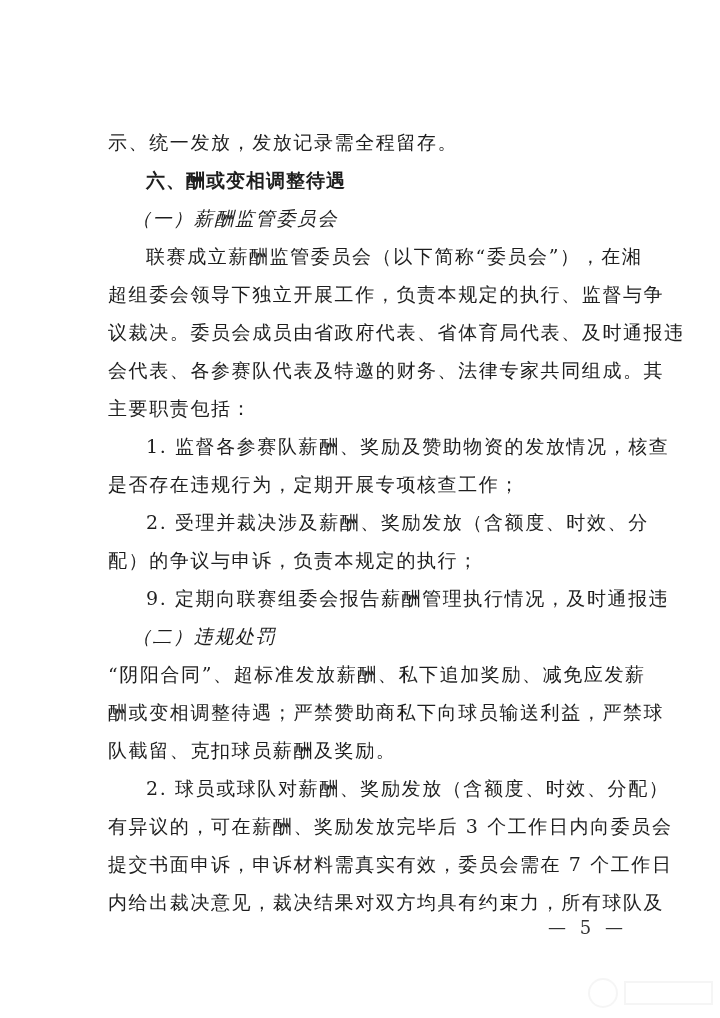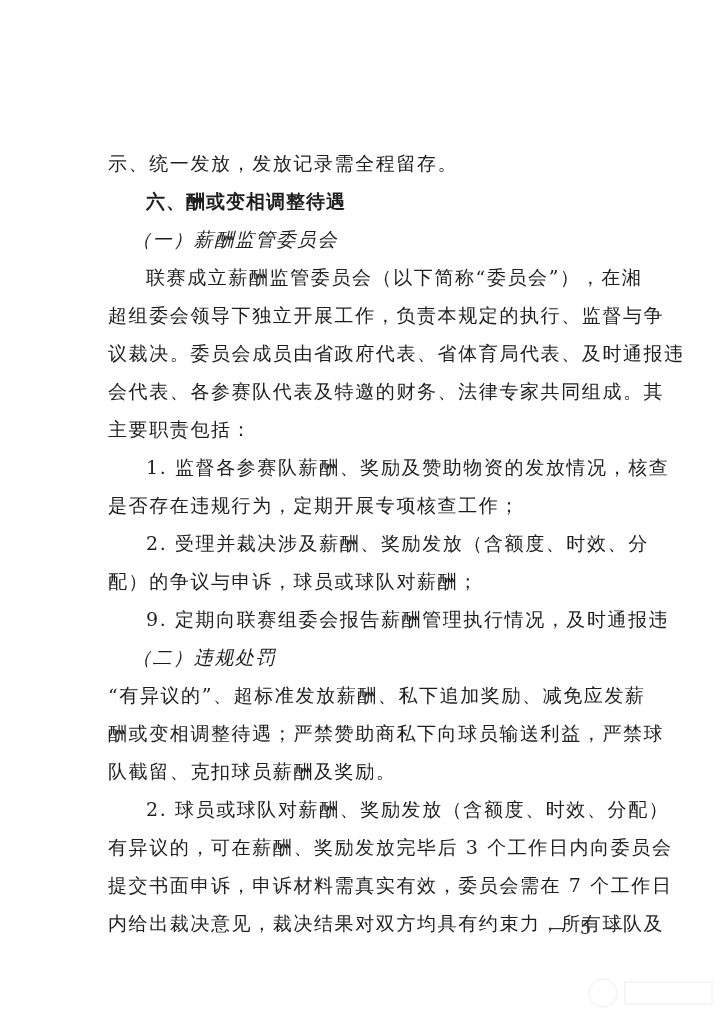--- a/index.html
+++ b/index.html
@@ -1,20 +1,20 @@
 <!DOCTYPE html>
 <html><head>
   <meta charset="utf-8">
   <style>
     html, body { margin: 0; padding: 0; }
     body {
       width: 720px; height: 1018px; background: #ffffff; position: relative; overflow: hidden;
       font-family: "DejaVu Serif", "Liberation Serif", serif; color: #1e1e1e;
     }
-    .page { position: absolute; left: 108px; top: 144px; width: 512px; }
+    .page { position: absolute; left: 108px; top: 123px; width: 512px; }
     .line {
       font-size: 19px; line-height: 38px; height: 38px; white-space: nowrap;
       letter-spacing: 1.6px; text-align: justify; text-align-last: justify;
     }
     .line.last { text-align-last: left; }
     .indent { padding-left: 38px; }
     .h1 { font-family: "DejaVu Sans", "Liberation Sans", sans-serif; font-weight: bold; font-size: 19px; letter-spacing: 1px; text-align-last: left; }
     .h2 { text-align-last: left; padding-left: 24px; font-style: italic; }
     .page-num {
       position: absolute; left: 548px; top: 917px; font-size: 18px; color: #333;
@@ -35,24 +35,24 @@
   <div class="line h1 indent">六、酬或变相调整待遇</div>
   <div class="line h2">（一）薪酬监管委员会</div>
   <div class="line indent">联赛成立薪酬监管委员会（以下简称“委员会”），在湘</div>
   <div class="line">超组委会领导下独立开展工作，负责本规定的执行、监督与争</div>
   <div class="line">议裁决。委员会成员由省政府代表、省体育局代表、及时通报违</div>
   <div class="line">会代表、各参赛队代表及特邀的财务、法律专家共同组成。其</div>
   <div class="line last">主要职责包括：</div>
   <div class="line indent">1. 监督各参赛队薪酬、奖励及赞助物资的发放情况，核查</div>
   <div class="line last">是否存在违规行为，定期开展专项核查工作；</div>
   <div class="line indent">2. 受理并裁决涉及薪酬、奖励发放（含额度、时效、分</div>
-  <div class="line last">配）的争议与申诉，球员或球队对薪酬；</div>
+  <div class="line last">配）的争议与申诉，负责本规定的执行；</div>
   <div class="line indent">9. 定期向联赛组委会报告薪酬管理执行情况，及时通报违</div>
   <div class="line h2">（二）违规处罚</div>
-  <div class="line">“有异议的”、超标准发放薪酬、私下追加奖励、减免应发薪</div>
+  <div class="line">“阴阳合同”、超标准发放薪酬、私下追加奖励、减免应发薪</div>
   <div class="line">酬或变相调整待遇；严禁赞助商私下向球员输送利益，严禁球</div>
   <div class="line last">队截留、克扣球员薪酬及奖励。</div>
   <div class="line indent">2. 球员或球队对薪酬、奖励发放（含额度、时效、分配）</div>
   <div class="line">有异议的，可在薪酬、奖励发放完毕后 3 个工作日内向委员会</div>
   <div class="line">提交书面申诉，申诉材料需真实有效，委员会需在 7 个工作日</div>
   <div class="line">内给出裁决意见，裁决结果对双方均具有约束力，所有球队及</div>
 </div>
 
 <div class="page-num">— 5 —</div>
 

